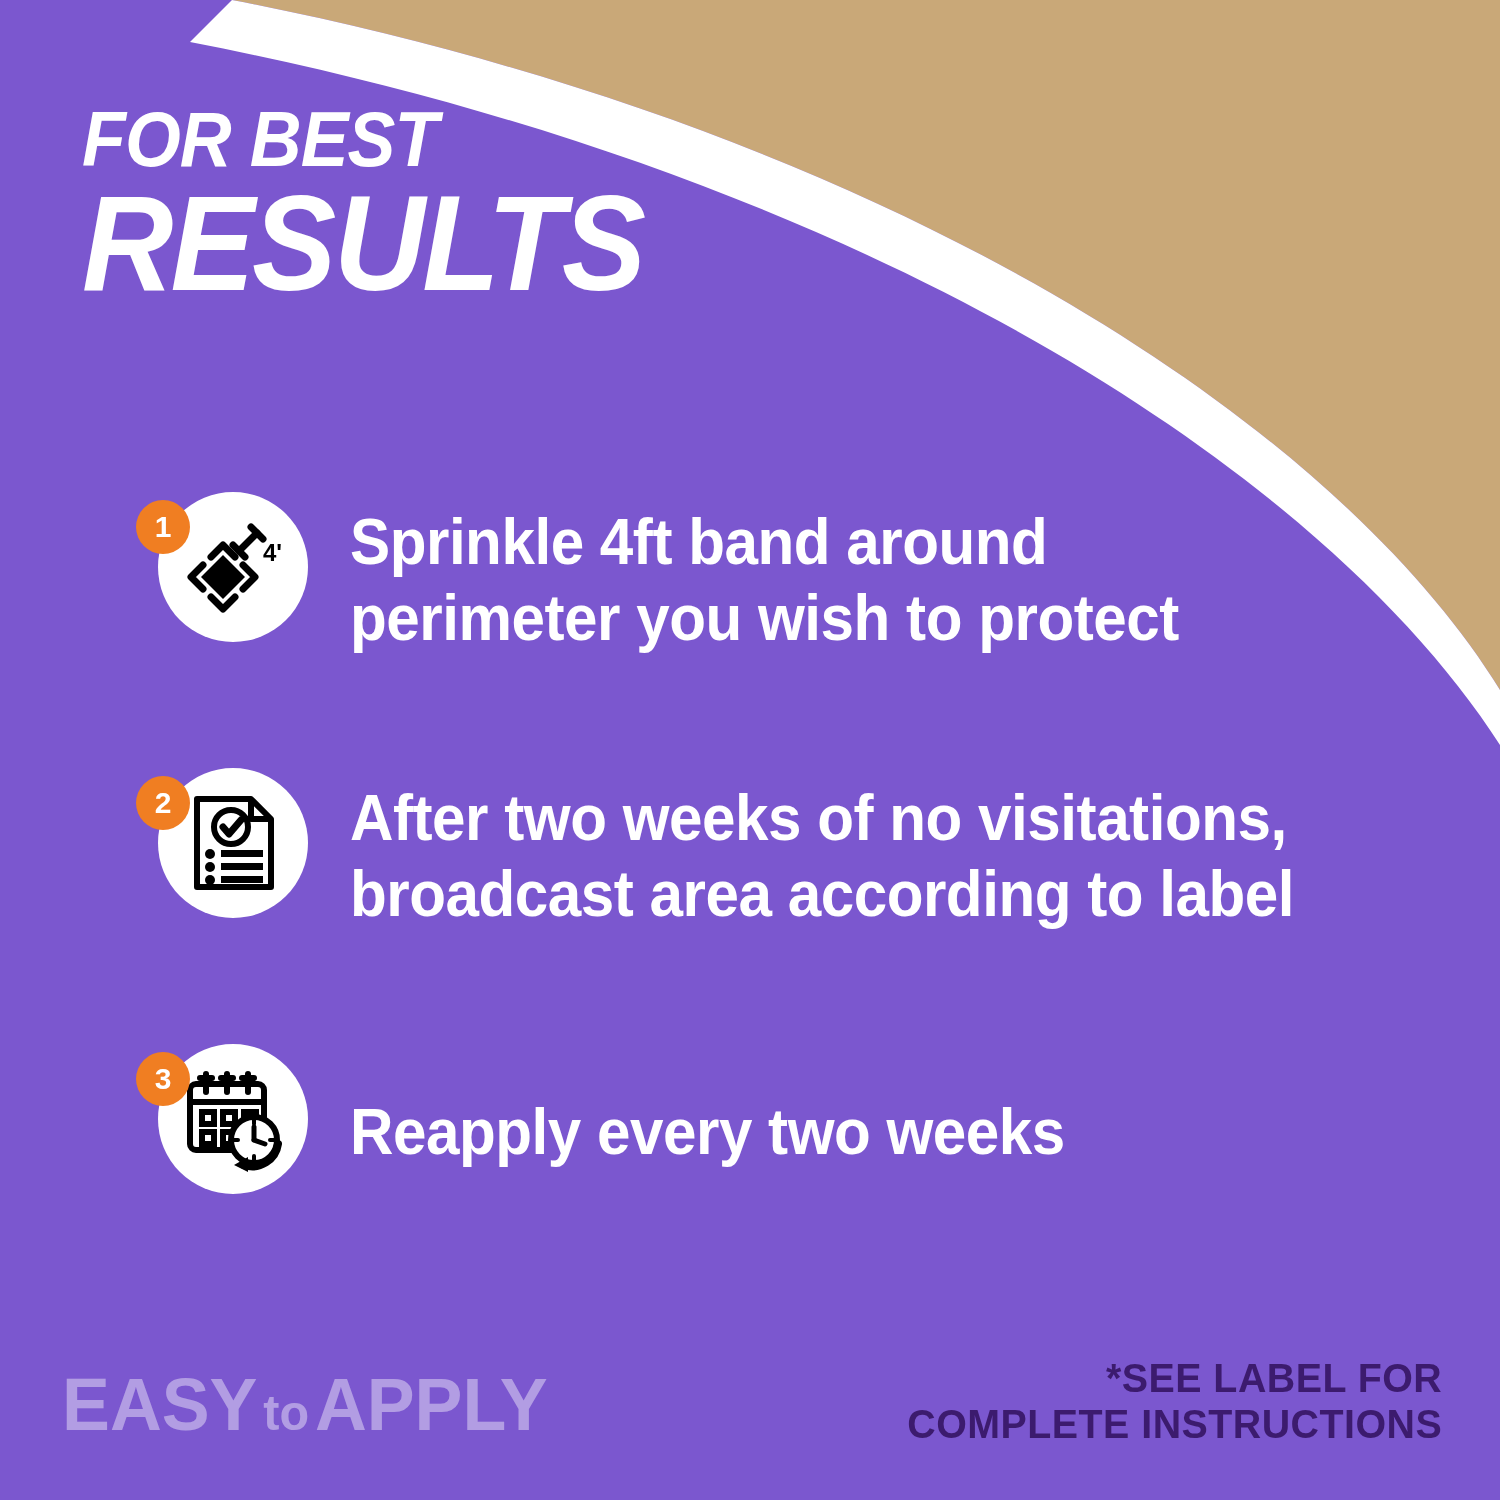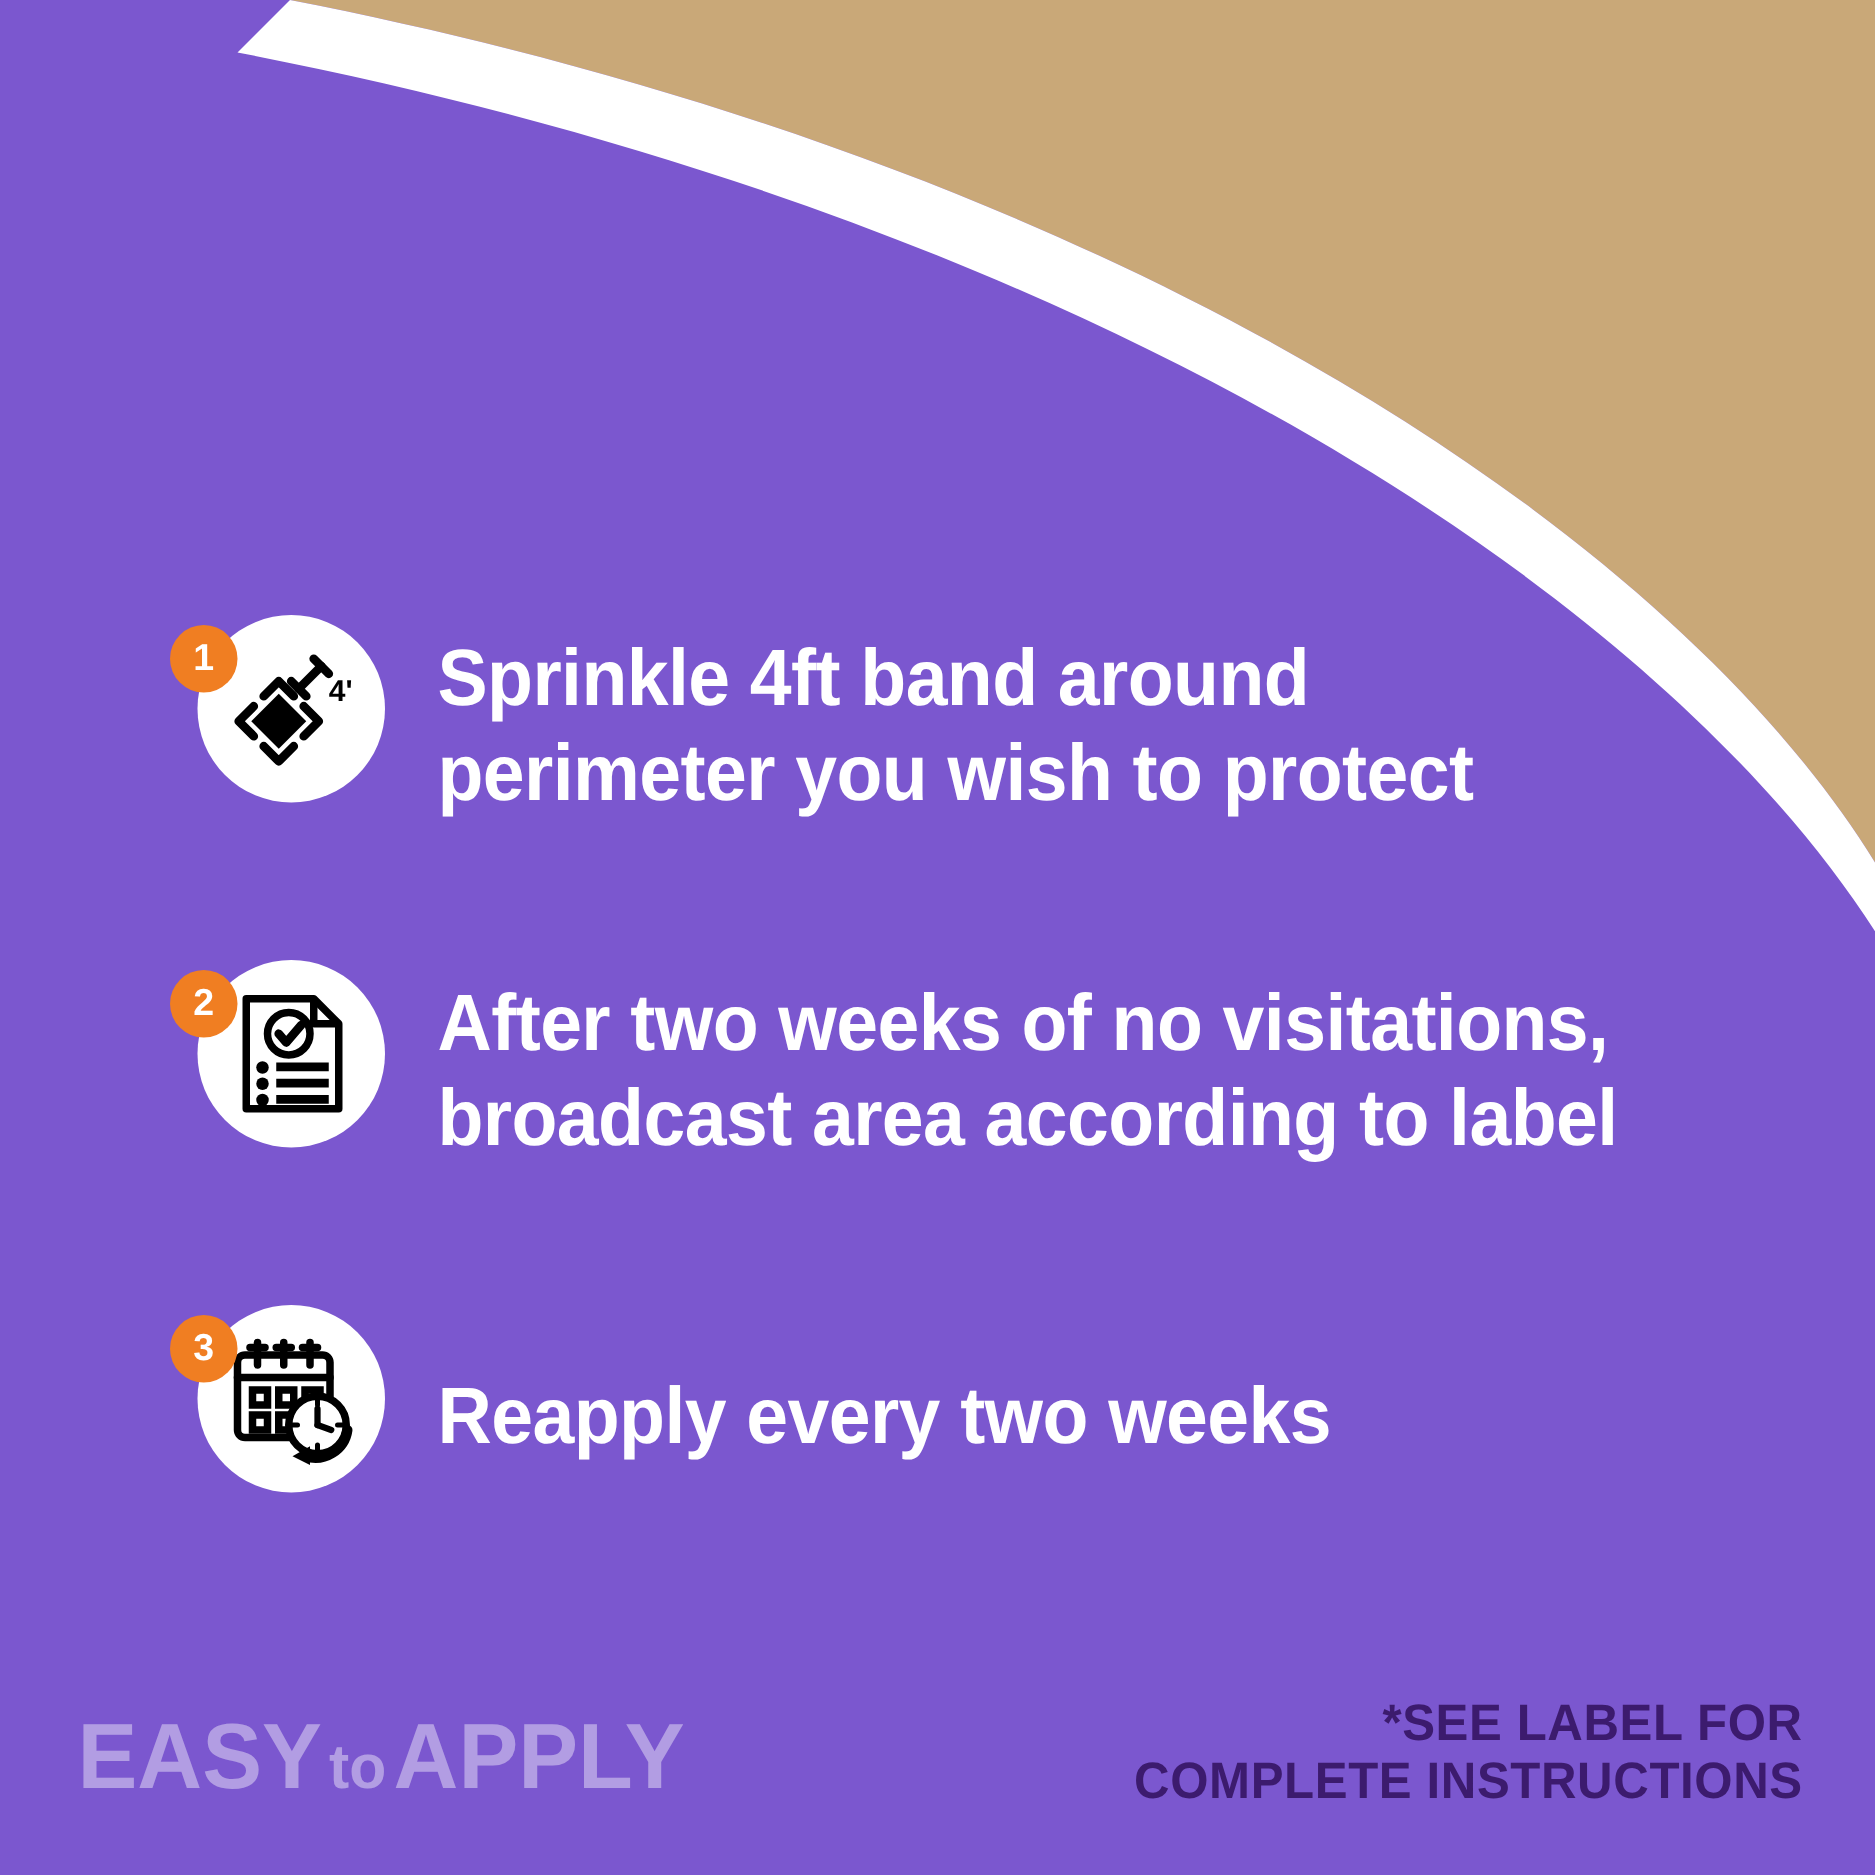--- a/index.html
+++ b/index.html
@@ -161,20 +161,24 @@
 <div id="poster">
 
   <svg id="bg-svg" viewBox="0 0 1500 1500" aria-hidden="true">
     <rect x="0" y="0" width="1500" height="1500" fill="#7B57CF"></rect>
     <path d="M 232 0 L 1500 0 L 1500 690 C 1340 430 900 130 232 0 Z" fill="#C9A878"></path>
     <path d="M 232 0 C 900 130 1340 430 1500 690 L 1500 745 C 1330 480 880 175 190 42 Z" fill="#FFFFFF"></path>
   </svg>
 
   <div class="layer">
 
+    <div id="headline">
+      <div id="headline-line1">FOR BEST</div>
+      <div id="headline-line2">RESULTS</div>
+    </div>
 
     <div id="steps">
 
       <div class="step">
         <div class="step-icon-wrap">
           <div class="step-badge">1</div>
           <div class="step-disc">
             <svg width="112" height="112" viewBox="0 0 112 112">
               <g fill="none" stroke="#000000" stroke-width="7" stroke-linecap="round" stroke-linejoin="round">
 

